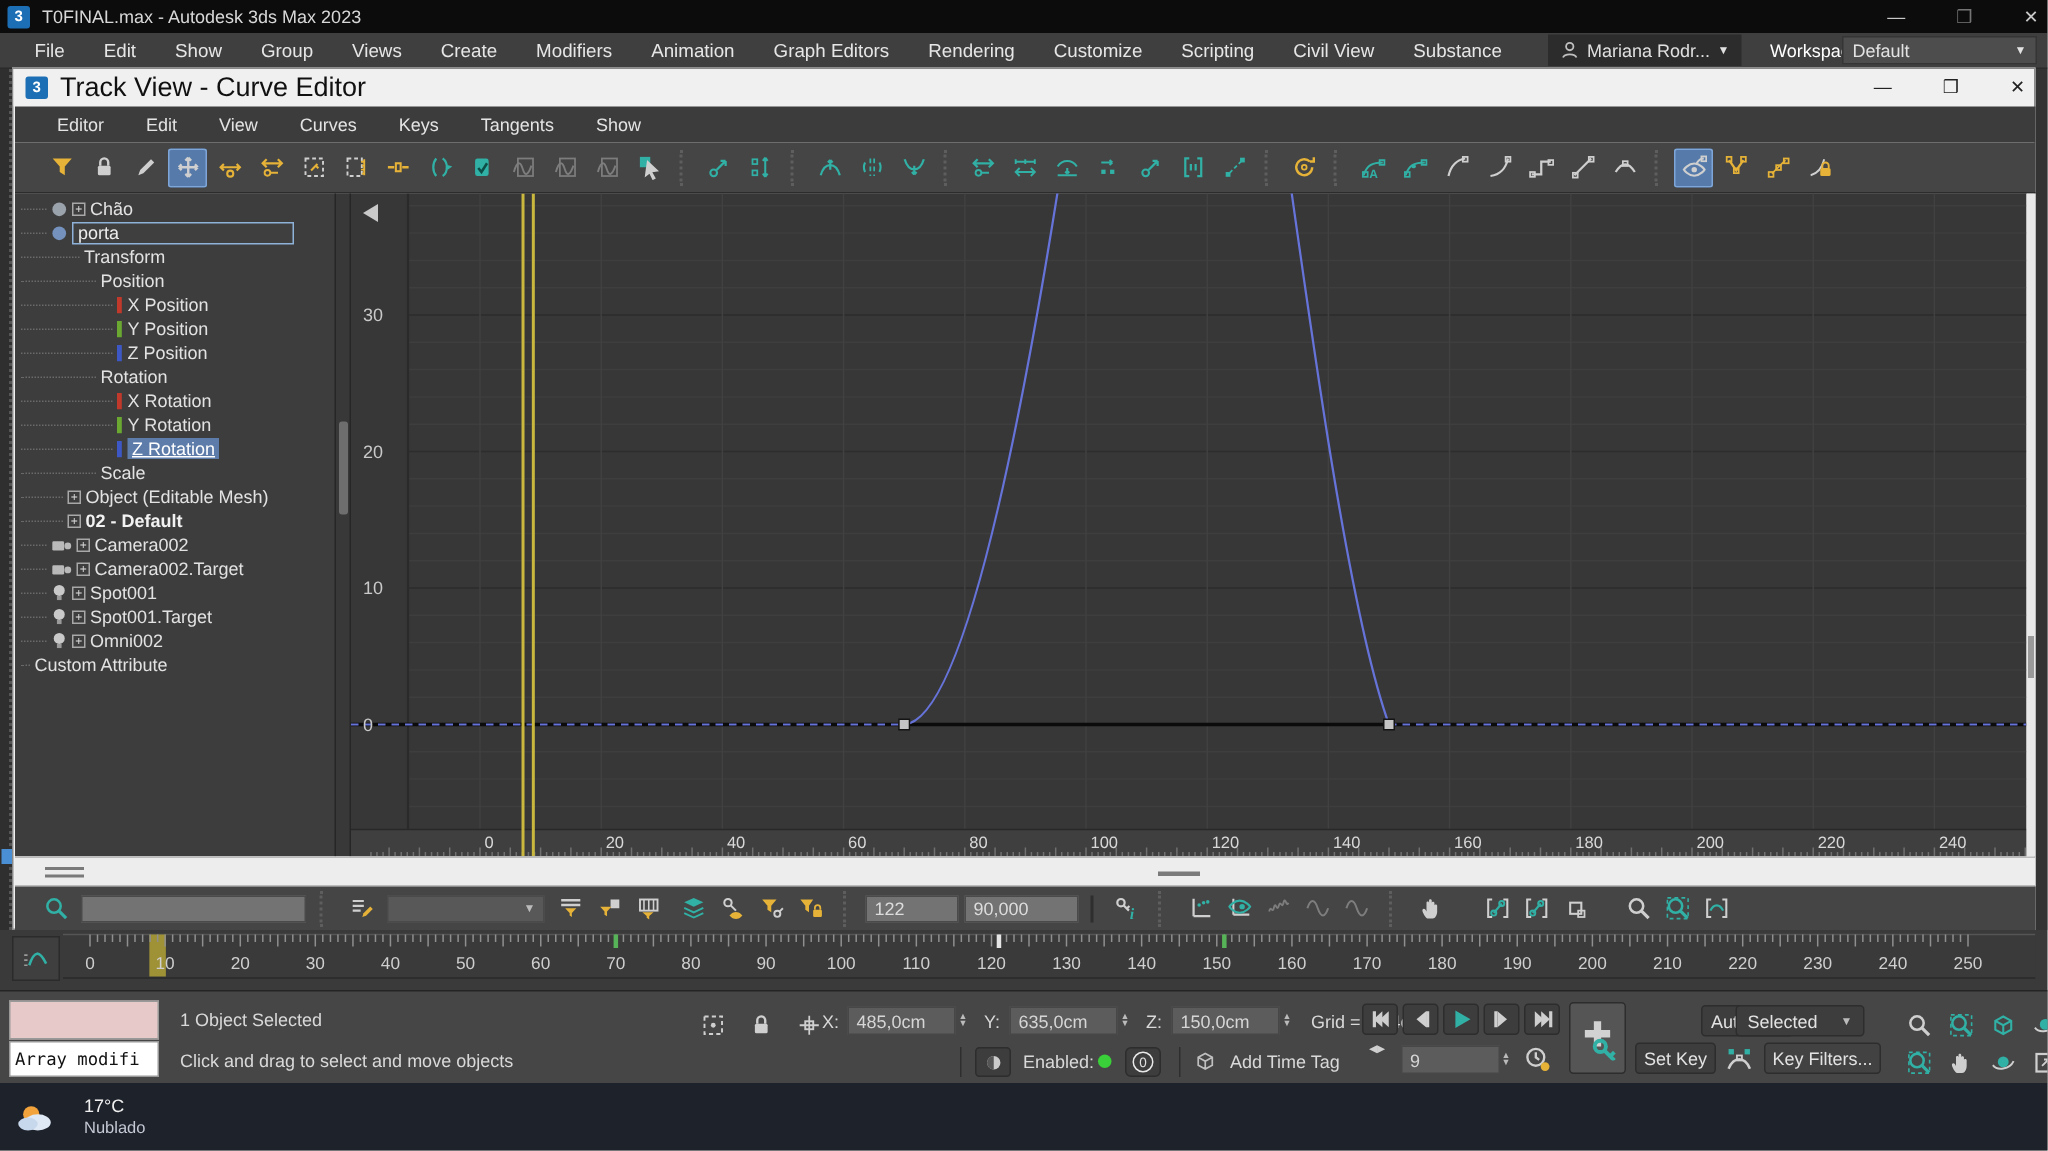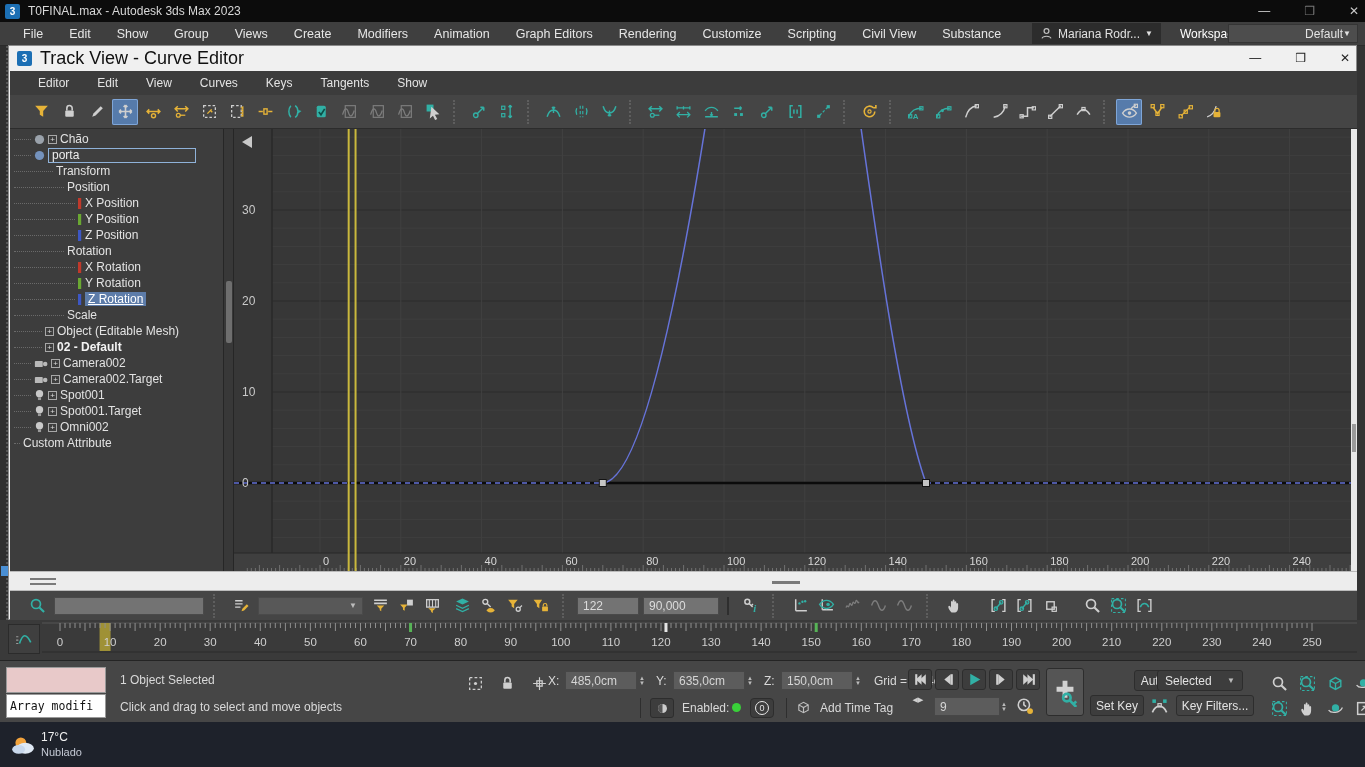--- a/index.html
+++ b/index.html
@@ -10,21 +10,21 @@
 #titlebar{left:0;top:0;width:1365px;height:22px;background:#0c0c0c;display:flex;align-items:center;padding-left:5px;gap:8px}
 .appbadge{width:15px;height:15px;background:#1c6fb4;border-radius:2px;color:#fff;font-size:10px;font-weight:bold;display:flex;align-items:center;justify-content:center}
 #titlebar .t{color:#d8d8d8;font-size:12px}
 .winbtns{position:absolute;right:6px;top:0;height:22px;display:flex;align-items:center;gap:34px;color:#c9c9c9;font-size:12px}
 
 #mainmenu{left:0;top:22px;width:1365px;height:24px;background:#3f3f3f;border-bottom:1px solid #2b2b2b;display:flex;align-items:center;padding-left:10px}
 #mainmenu .mi{padding:3px 13px;color:#e6e6e6;font-size:12.5px;cursor:default}
 #mainmenu .ovf{color:#e6e6e6;margin-left:26px;letter-spacing:-2px}
 #userchip{position:absolute;left:1032px;top:23px;height:21px;background:#2c2c2c;display:flex;align-items:center;gap:5px;padding:0 8px;color:#e0e0e0}
 #wslabel{position:absolute;left:1180px;top:27px;color:#ffffff}
-#wsdrop{position:absolute;left:1228px;top:24px;width:130px;height:19px;background:#4d4d4d;border:1px solid #353535;color:#e3e3e3;display:flex;align-items:center;padding:0 6px;justify-content:flex-end}
+#wsdrop{position:absolute;left:1228px;top:24px;width:130px;height:19px;background:#4d4d4d;border:1px solid #353535;color:#e3e3e3;display:flex;align-items:center;padding:0 6px;justify-content:space-between}
 
 #tv{left:8px;top:45px;width:1349px;height:575px;background:#f0f0f0;border:1px solid #8a8a8a}
 #tvtitle{left:0;top:0;width:100%;height:25px;background:#f0f0f0;display:flex;align-items:center;gap:8px;padding-left:8px;color:#101010}
 #tvtitle .winbtns{color:#222;top:1px}
 #tvmenu{left:1px;top:25px;width:1347px;height:24px;background:#3c3c3c;display:flex;align-items:center;padding-left:14px}
 #tvmenu .mi{padding:3px 14px;color:#e4e4e4;font-size:12px}
 #tvtools{left:1px;top:49px;width:1347px;height:34px;background:#454545;border-bottom:1px solid #2c2c2c;display:flex;align-items:center;padding-left:18px;gap:2px}
 .icon{width:26px;height:26px;display:flex;align-items:center;justify-content:center;border-radius:2px;flex:0 0 auto}
 .icon.active{background:#567bab;box-shadow:inset 0 0 0 1px #7fa6d8}
 .sep{width:6px;height:24px;border-left:2px dotted #5e5e5e;margin:0 5px;flex:0 0 auto}
@@ -57,21 +57,21 @@
 #status{left:0;top:660px;width:1365px;height:62px;background:#464646;border-top:1px solid #242424}
 #pinkbox{left:6px;top:6px;width:100px;height:26px;background:#e8c9c9;border:1px solid #999;position:absolute}
 #listenbox{left:6px;top:33px;width:100px;height:24px;background:#fff;border:1px solid #999;color:#111;font-family:"DejaVu Sans Mono",monospace;font-size:11.5px;display:flex;align-items:center;padding:0 3px;position:absolute;overflow:hidden;white-space:nowrap}
 .sbtxt{position:absolute;color:#d9d9d9}
 .coordin{background:#5c5c5c;border:1px solid #474747;color:#d5d5d5;height:19px;width:72px;display:flex;align-items:center;padding:0 5px;position:absolute}
 .spin{position:absolute;width:9px;height:19px;display:flex;flex-direction:column;justify-content:center;color:#bbb;font-size:6px;line-height:5px}
 .sbbtn{position:absolute;background:#3d3d3d;border:1px solid #2d2d2d;border-radius:3px;color:#e2e2e2;display:flex;align-items:center;justify-content:center}
 .vsep{position:absolute;width:1px;background:#2e2e2e;height:20px}
 
 #taskbar{left:0;top:722px;width:1365px;height:45px;background:#1e222b;display:flex;align-items:center}
-#weather{display:flex;align-items:center;gap:5px;padding-left:10px;width:200px}
+#weather{display:flex;align-items:center;gap:20px;padding-left:10px;width:200px}
 svg{display:block}
 </style>
 </head>
 <body>
 
 <div id="titlebar" class="abs">
   <span class="appbadge">3</span>
   <span class="t">T0FINAL.max - Autodesk 3ds Max 2023</span>
   <span class="winbtns">
     <span>—</span>

